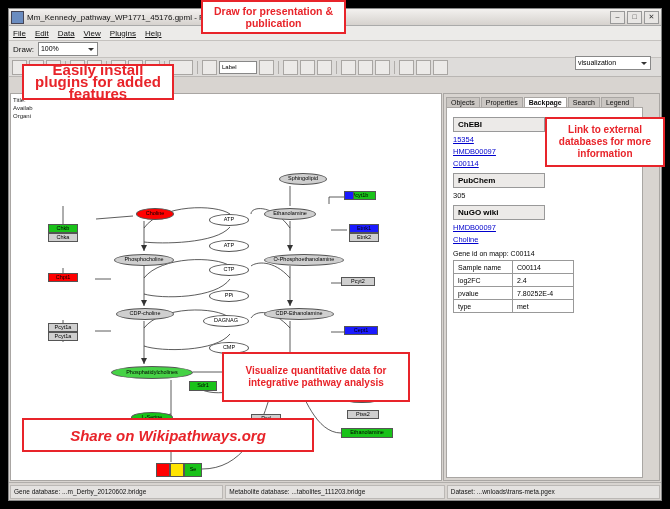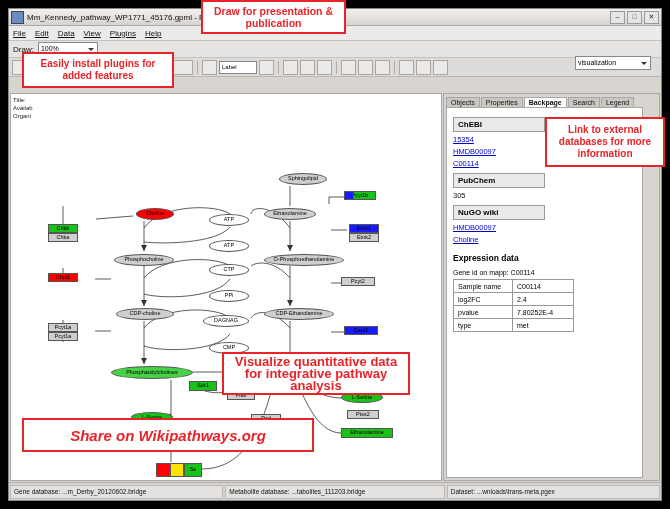--- a/index.html
+++ b/index.html
@@ -67,23 +67,23 @@
   table.exp td.k{width:50px;}
   table.exp td.v{width:52px;}
 
   
   .statusbar{position:absolute;left:0;right:0;bottom:0;height:17px;background:#d8d4d0;border-top:1px solid #b0adaa;display:flex;align-items:center;}
   .status-cell{font-size:6.5px;color:#111;border:1px solid #bbb8b5;background:#e4e2e0;height:12px;line-height:12px;margin:0 1px;padding:0 3px;white-space:nowrap;overflow:hidden;}
 
   
   .callout{position:absolute;background:#fff;border:2px solid #e8242a;color:#e8242a;font-weight:bold;text-align:center;display:flex;align-items:center;justify-content:center;padding:3px 6px;box-sizing:border-box;}
   .c1{left:160px;top:0px;width:145px;height:34px;font-size:10.5px;line-height:12px;margin-left:41px;}
-  .c2{left:22px;top:52px;width:152px;height:36px;font-size:10px;line-height:12px;}
+  .c2{left:22px;top:64px;width:152px;height:36px;font-size:15px;line-height:12px;}
   .c3{left:545px;top:117px;width:120px;height:50px;font-size:10px;line-height:12px;}
-  .c4{left:222px;top:352px;width:188px;height:43px;font-size:13px;line-height:12px;}
+  .c4{left:222px;top:352px;width:188px;height:50px;font-size:10px;line-height:12px;}
   .c5{left:22px;top:418px;width:292px;height:34px;font-size:15px;line-height:17px;font-style:italic;}
 </style>
 </head>
 <body>
 
 <div class="app">
 
   <div class="titlebar">
     <div class="tb-icon"></div>
     <div class="tb-title">Mm_Kennedy_pathway_WP1771_45176.gpml - PathVisio</div>
@@ -254,21 +254,20 @@
         <a class="dblink" href="#">C00114</a>
 
         <div class="dbtitle">PubChem</div>
         <span class="dbtext">305</span>
 
         <div class="dbtitle">NuGO wiki</div>
         <a class="dblink" href="#">HMDB00097</a>
 
         <a class="dblink" href="#">Choline</a>
 
-        <span class="exp-title">Expression data</span>
         <span class="gene-id">Gene id on mapp: C00114</span>
 
         <table class="exp">
           <tbody>
               <tr>
             <td class="k">Sample name</td>
             <td class="v">C00114</td>
           </tr>
           <tr>
             <td class="k">log2FC</td>

